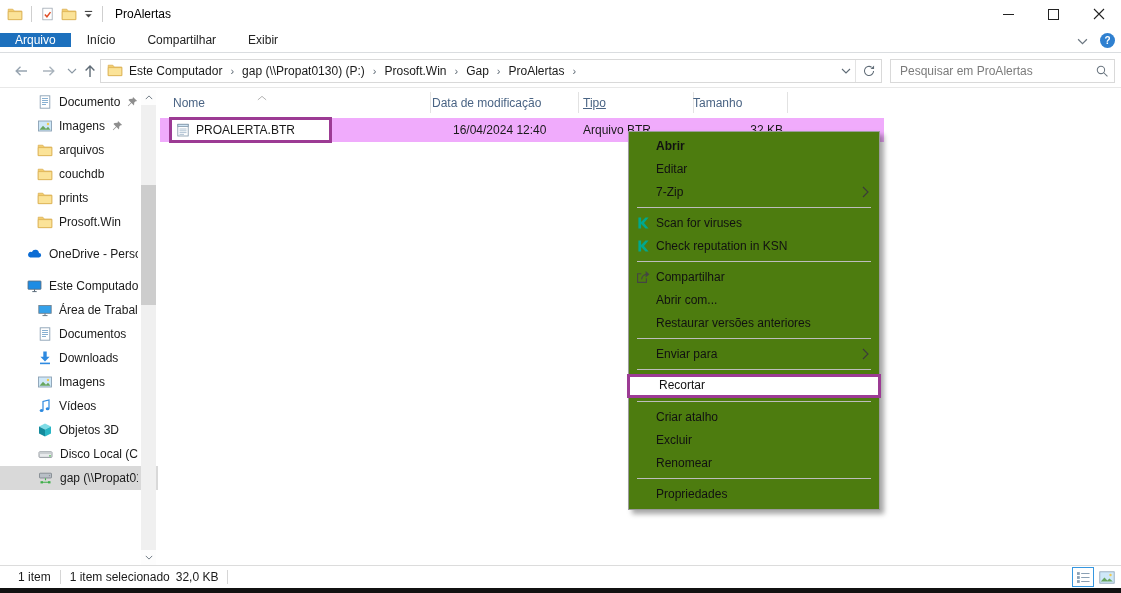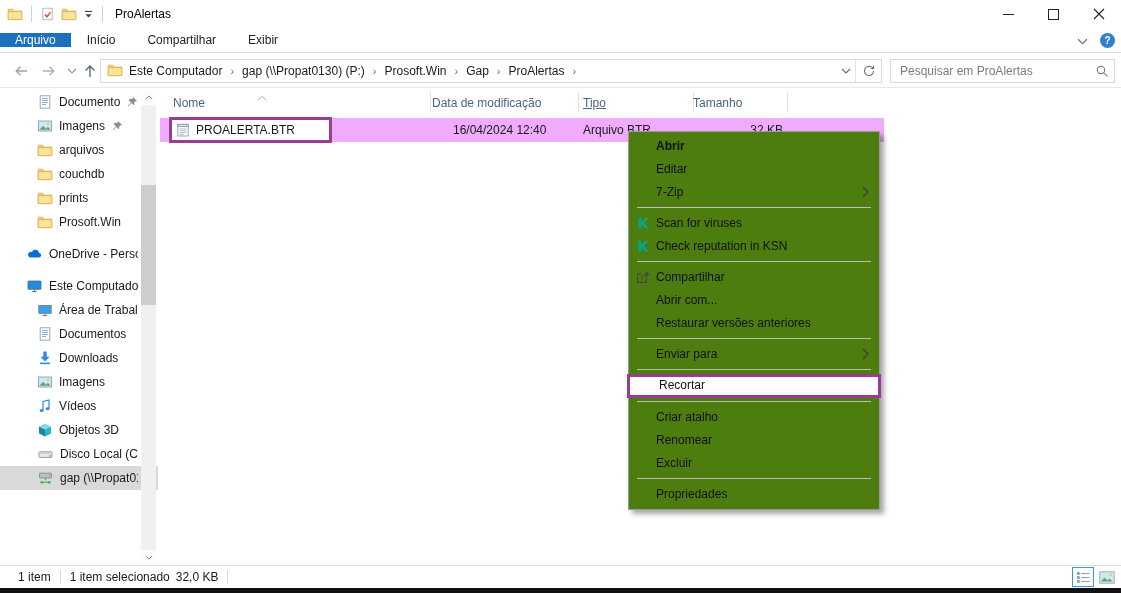--- a/index.html
+++ b/index.html
@@ -452,22 +452,22 @@
       <div class="ctx-sep"></div>
       <div class="ctx-item"><span>Enviar para</span><span class="sub" style="display: inline-flex;">
           <svg width="8" height="12" viewBox="0 0 8 12">
             <path d="M1 1l5 5-5 5" fill="none" stroke="#3b3b3b" stroke-width="1.1"></path>
           </svg>
         </span></div>
       <div class="ctx-sep"></div>
       <div class="ctx-item annotated"><span>Recortar</span></div>
       <div class="ctx-sep"></div>
       <div class="ctx-item"><span>Criar atalho</span></div>
+      <div class="ctx-item"><span>Excluir</span></div>
       <div class="ctx-item"><span>Renomear</span></div>
-      <div class="ctx-item"><span>Excluir</span></div>
       <div class="ctx-sep"></div>
       <div class="ctx-item"><span>Propriedades</span></div>
     </div>
 
   <div class="statusbar">
     <span class="status-count">1 item</span>
     <span class="sdiv"></span>
     <span>1 item selecionado</span>
     <span style="margin-left:6px;">32,0 KB</span>
     <span class="sdiv"></span>

